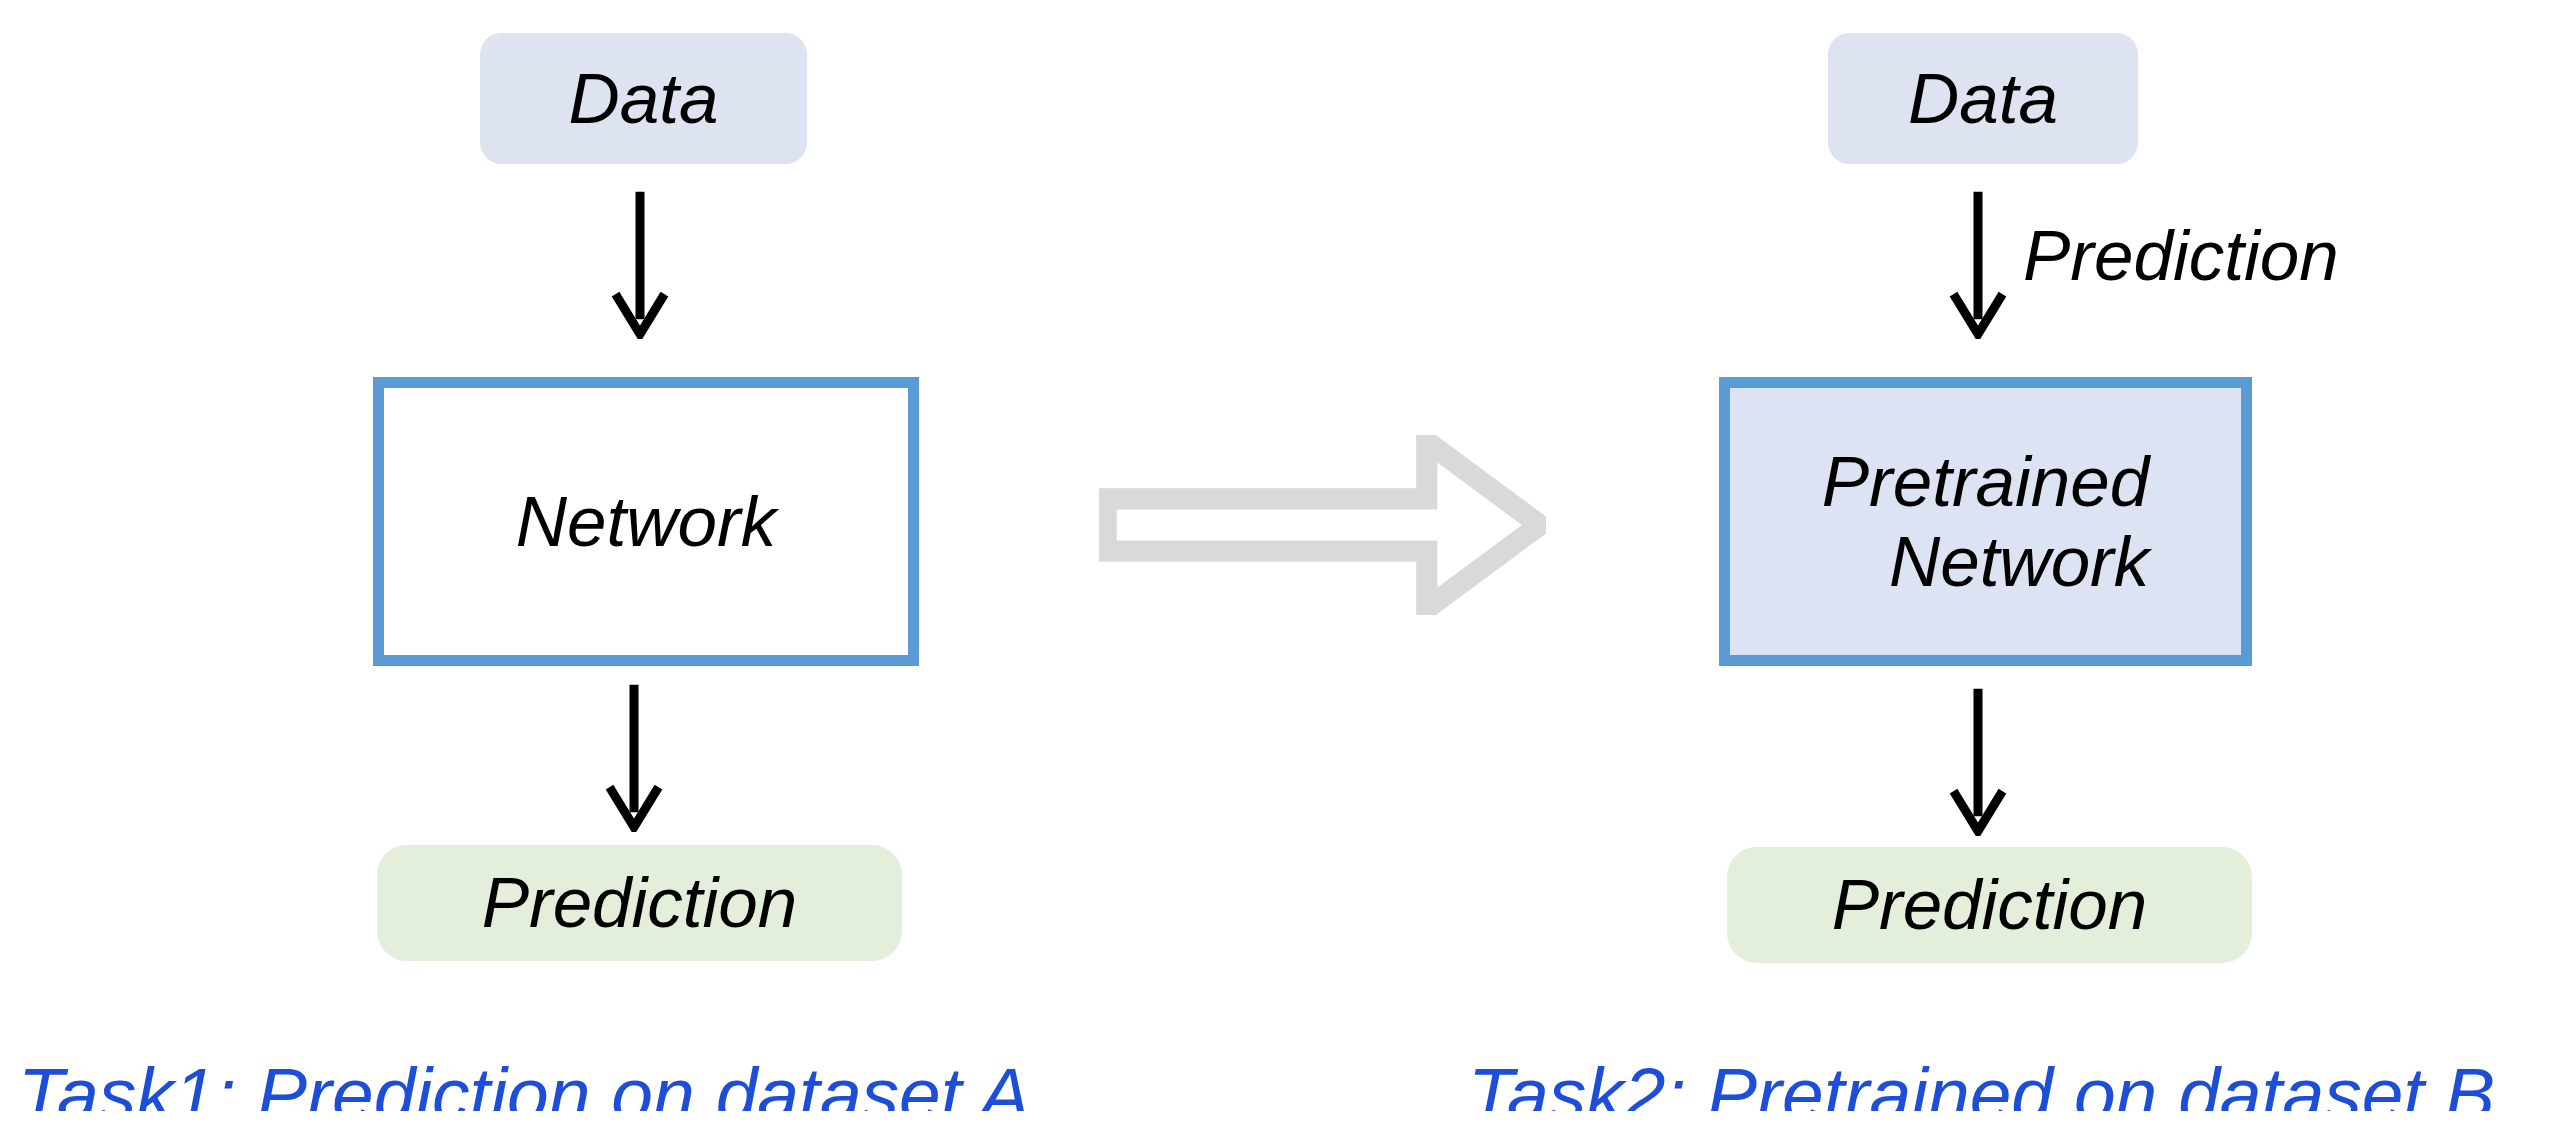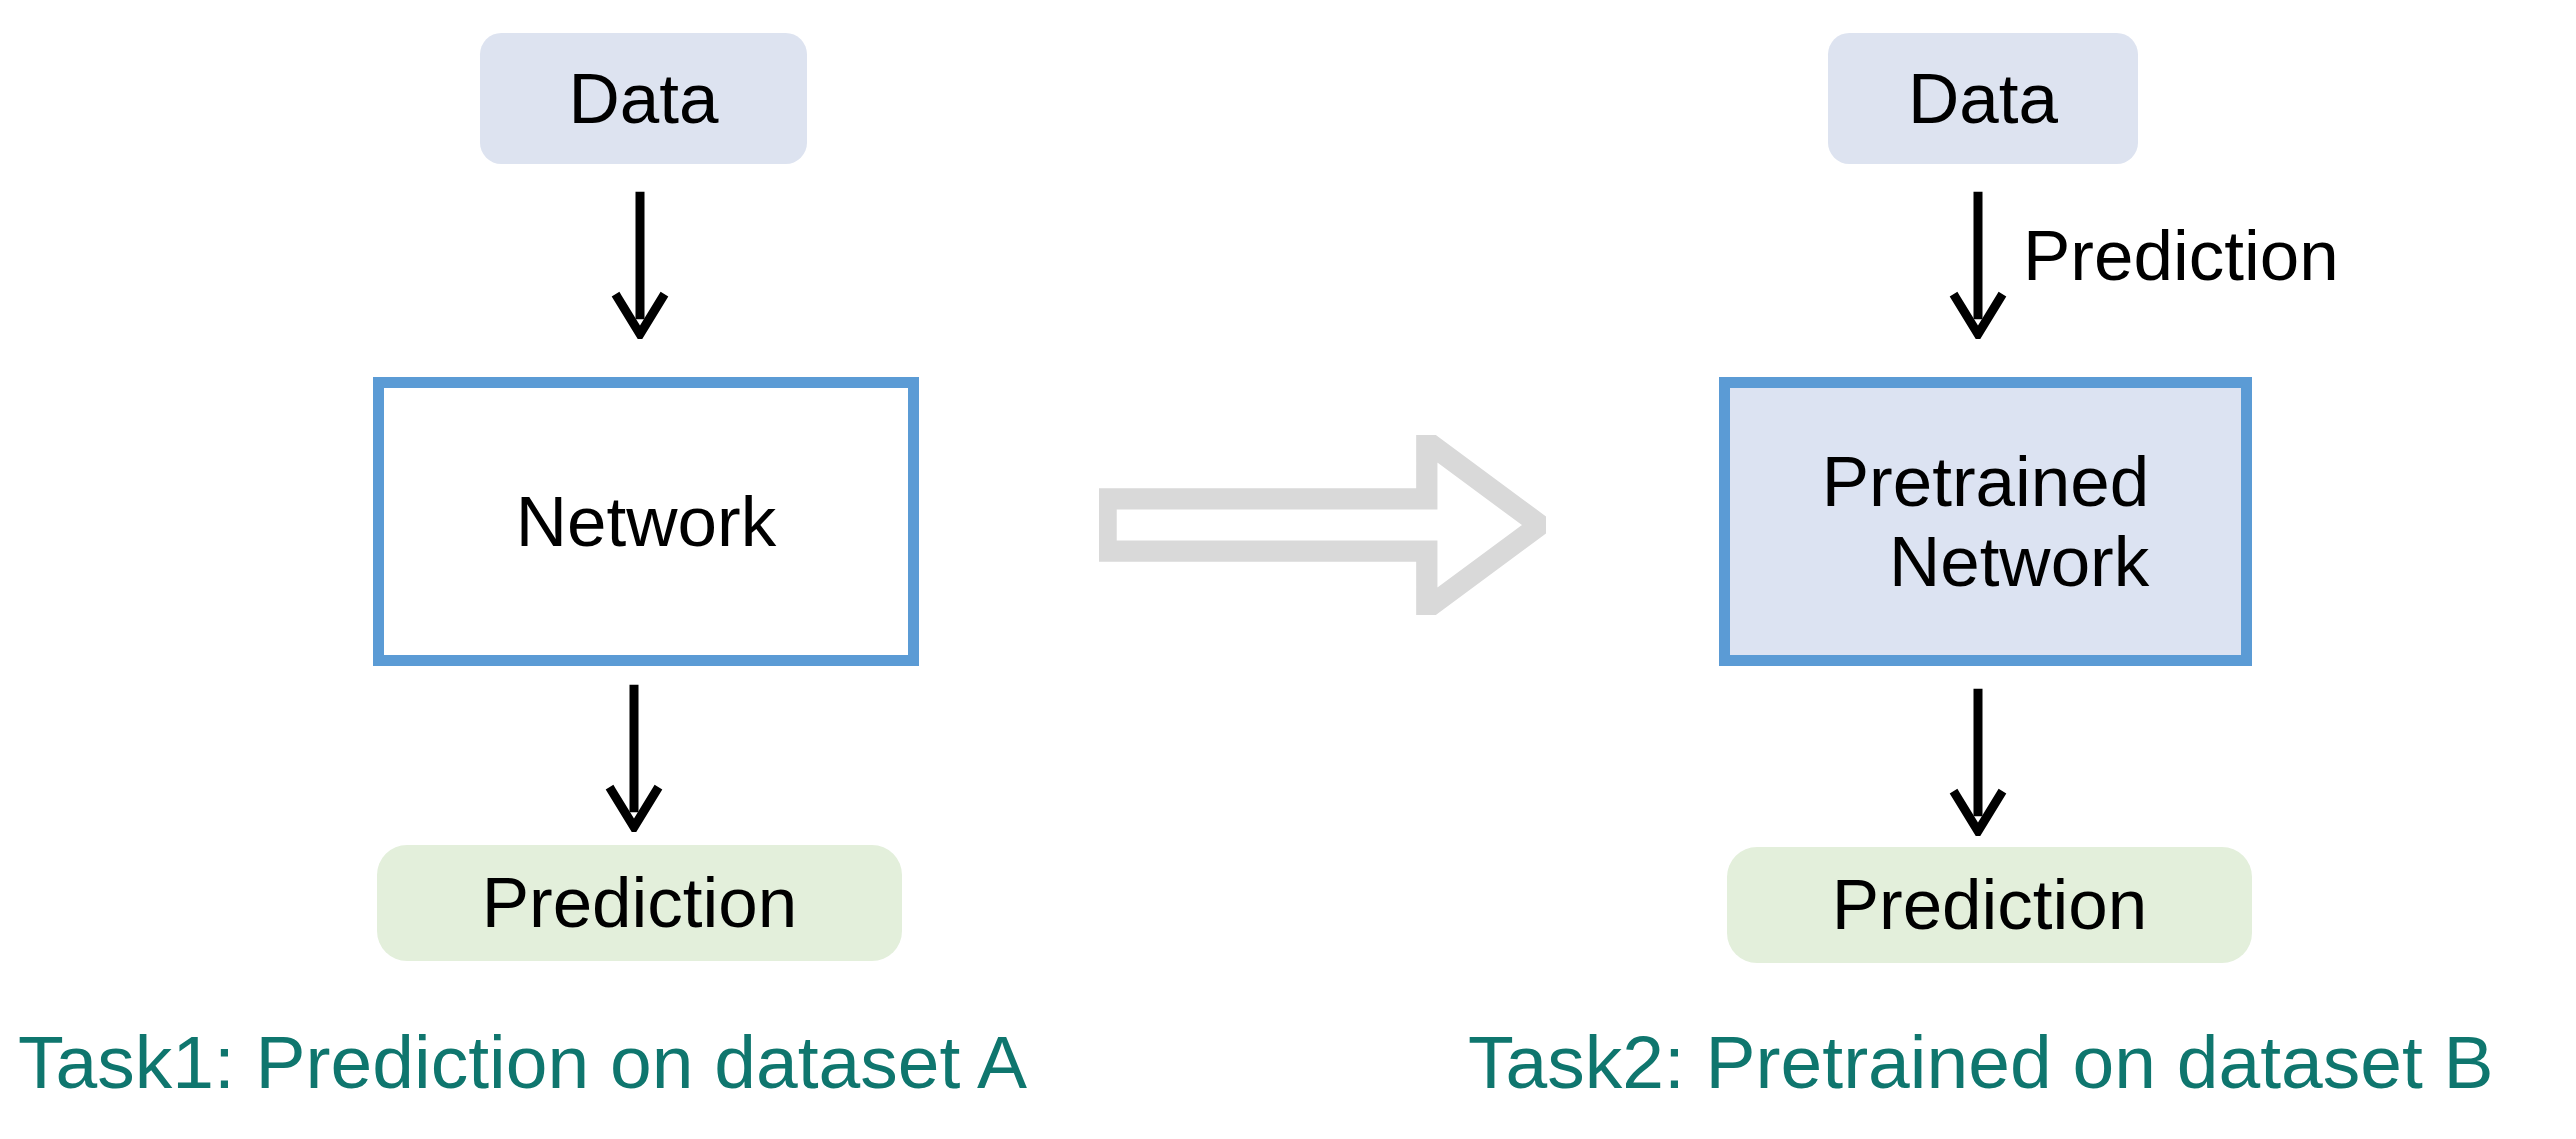--- a/index.html
+++ b/index.html
@@ -9,20 +9,21 @@
   }
   body {
     font-family: "Liberation Sans", sans-serif;
   }
   #canvas {
     position: relative;
     width: 2576px;
     height: 1111px;
     background: #ffffff;
     overflow: hidden;
+    font-style: italic;
   }
   .node {
     position: absolute;
     display: flex;
     align-items: center;
     justify-content: center;
     text-align: center;
     color: #000000;
     box-sizing: border-box;
     line-height: 1.12;
@@ -63,22 +64,23 @@
   }
   
   .big-arrow {
     position: absolute;
   }
   .big-arrow svg { display: block; }
   
   .caption {
     position: absolute;
     font-size: 75px;
-    color: #0f766e;
+    color: #1d4ed8;
     white-space: nowrap;
+    margin-top: 32px;
   }
 </style>
 </head>
 <body>
 
 <div id="canvas">
 
   <div class="node pill-data" style="left:480px; top:33px; width:327px; height:131px;">
     <span>Data</span>
   </div>

